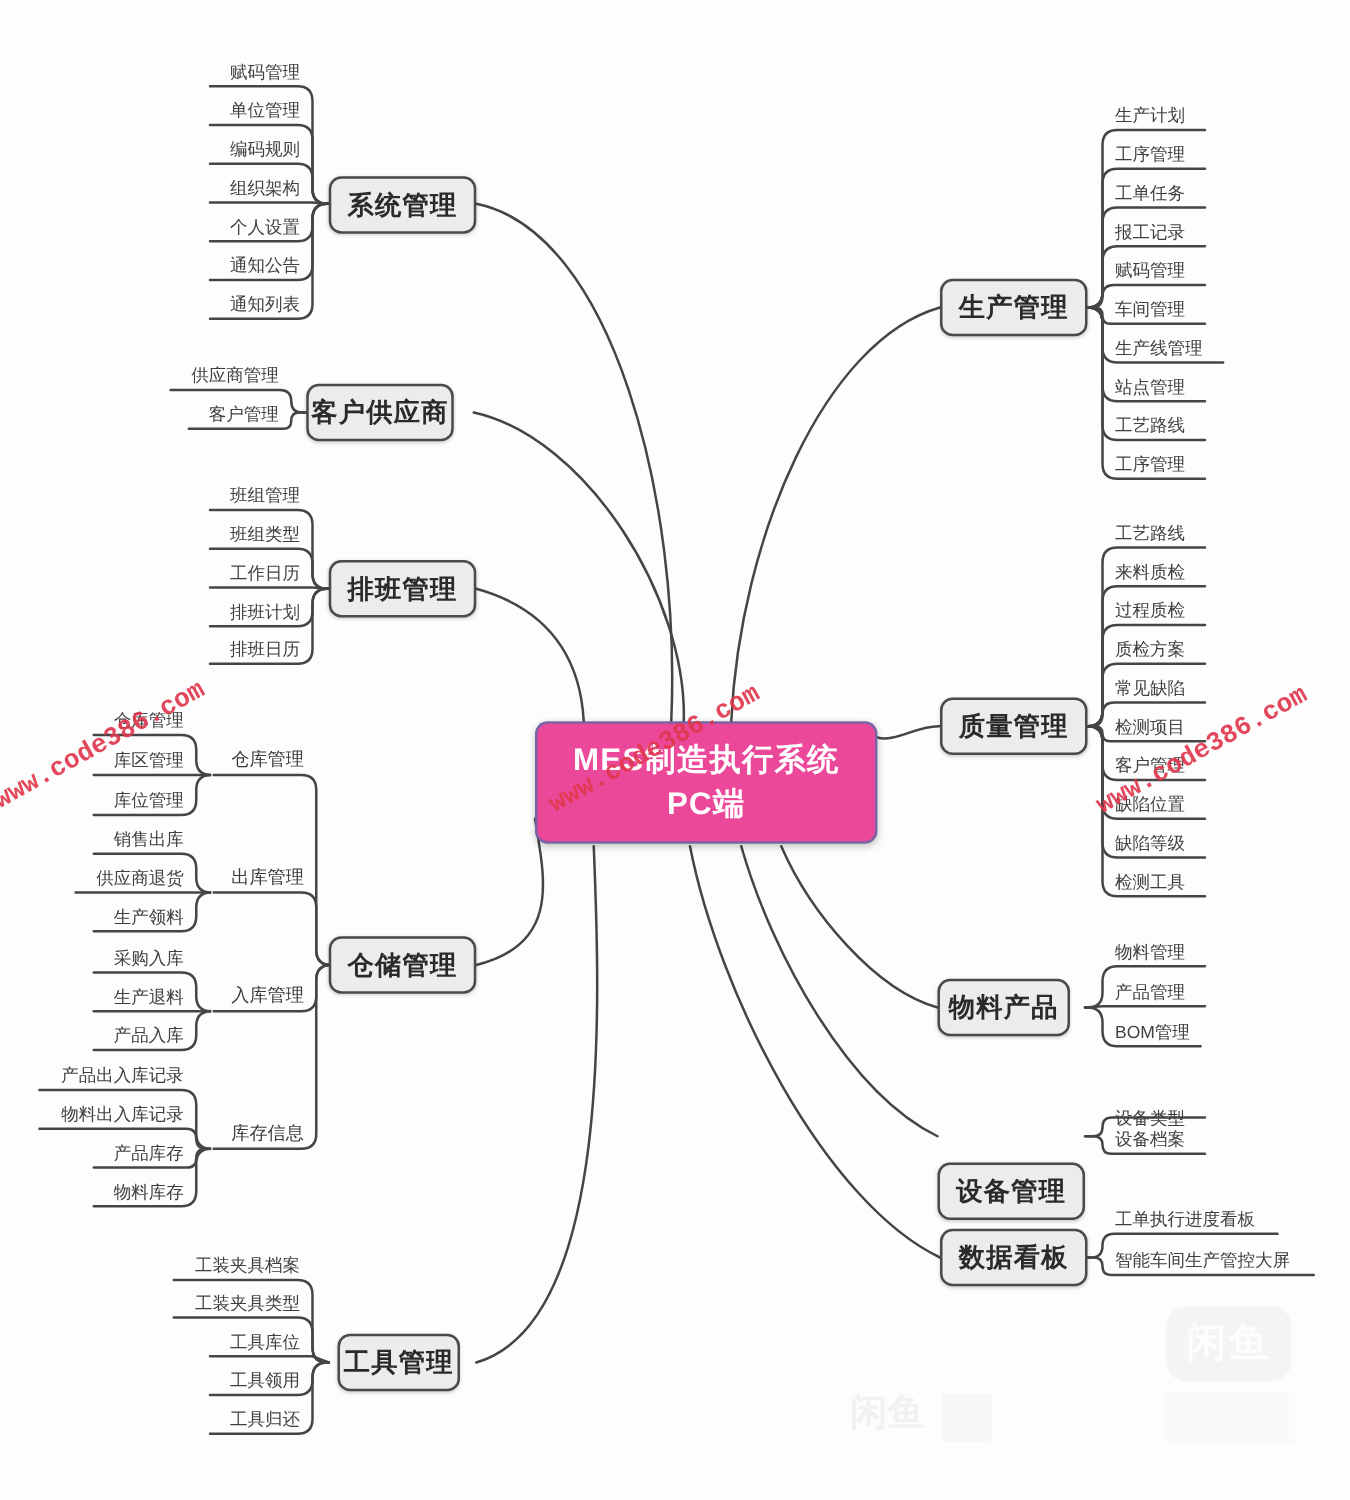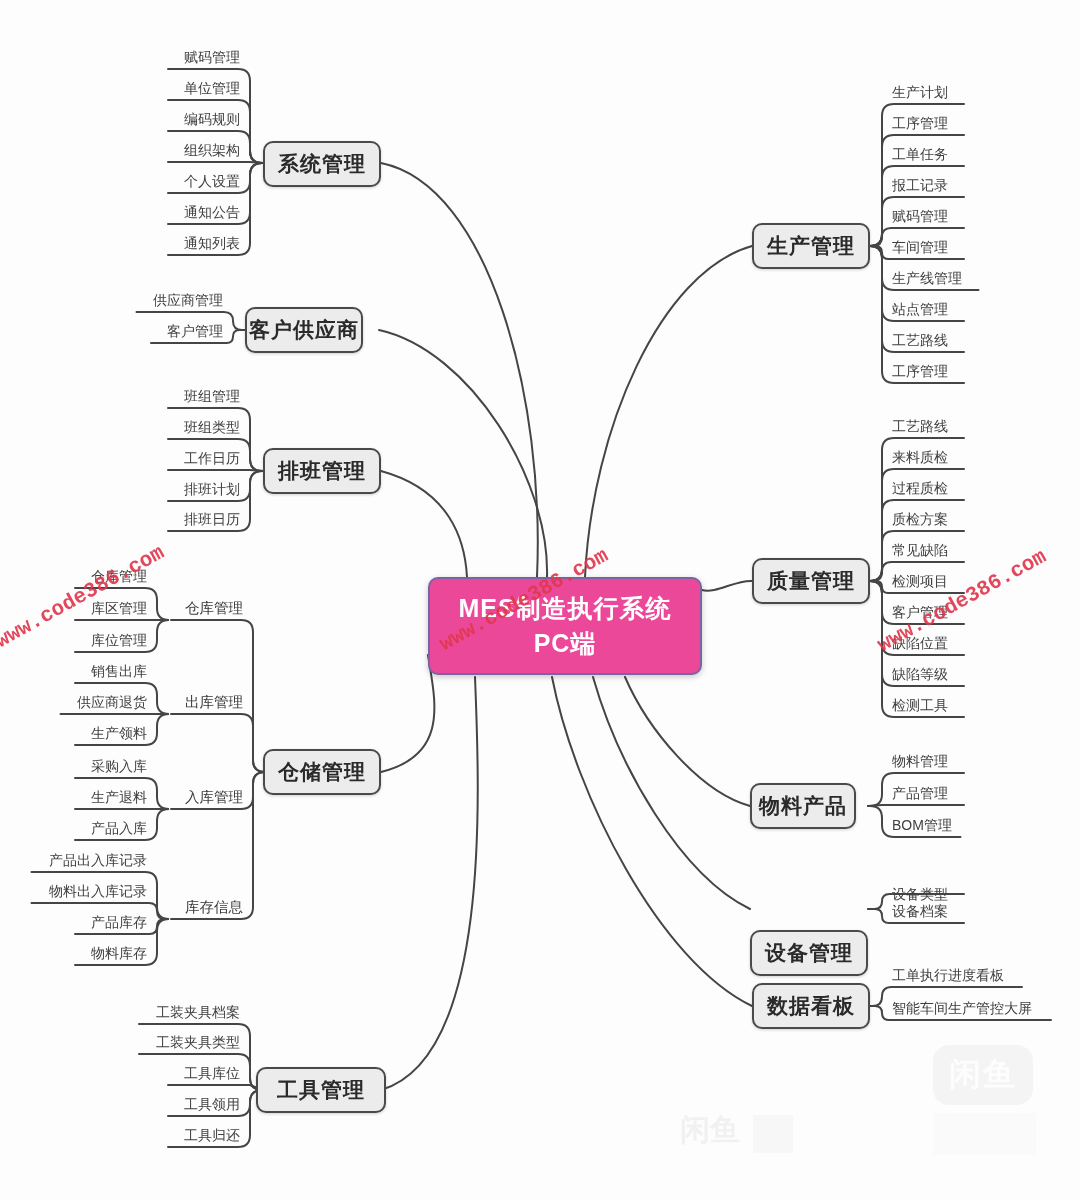--- a/index.html
+++ b/index.html
@@ -140,21 +140,21 @@
       <div class="leaf" style="top: 723px; right: 933px;">生产领料</div>
       <div class="leaf subtopic" style="top: 787px; right: 837px;">入库管理</div>
       <div class="leaf" style="top: 756px; right: 933px;">采购入库</div>
       <div class="leaf" style="top: 787px; right: 933px;">生产退料</div>
       <div class="leaf" style="top: 818px; right: 933px;">产品入库</div>
       <div class="leaf subtopic" style="top: 897px; right: 837px;">库存信息</div>
       <div class="leaf" style="top: 850px; right: 933px;">产品出入库记录</div>
       <div class="leaf" style="top: 881px; right: 933px;">物料出入库记录</div>
       <div class="leaf" style="top: 912px; right: 933px;">产品库存</div>
       <div class="leaf" style="top: 943px; right: 933px;">物料库存</div>
-      <div class="topic" style="left: 256px; top: 1067px; width: 130px; height: 46px;">工具管理</div>
+      <div class="topic" style="left: 270px; top: 1067px; width: 98px; height: 46px;">工具管理</div>
       <div class="leaf" style="top: 1002px; right: 840px;">工装夹具档案</div>
       <div class="leaf" style="top: 1032px; right: 840px;">工装夹具类型</div>
       <div class="leaf" style="top: 1063px; right: 840px;">工具库位</div>
       <div class="leaf" style="top: 1094px; right: 840px;">工具领用</div>
       <div class="leaf" style="top: 1125px; right: 840px;">工具归还</div>
       <div class="topic" style="left: 752px; top: 223px; width: 118px; height: 46px;">生产管理</div>
       <div class="leaf" style="top: 82px; left: 892px;">生产计划</div>
       <div class="leaf" style="top: 113px; left: 892px;">工序管理</div>
       <div class="leaf" style="top: 144px; left: 892px;">工单任务</div>
       <div class="leaf" style="top: 175px; left: 892px;">报工记录</div>

